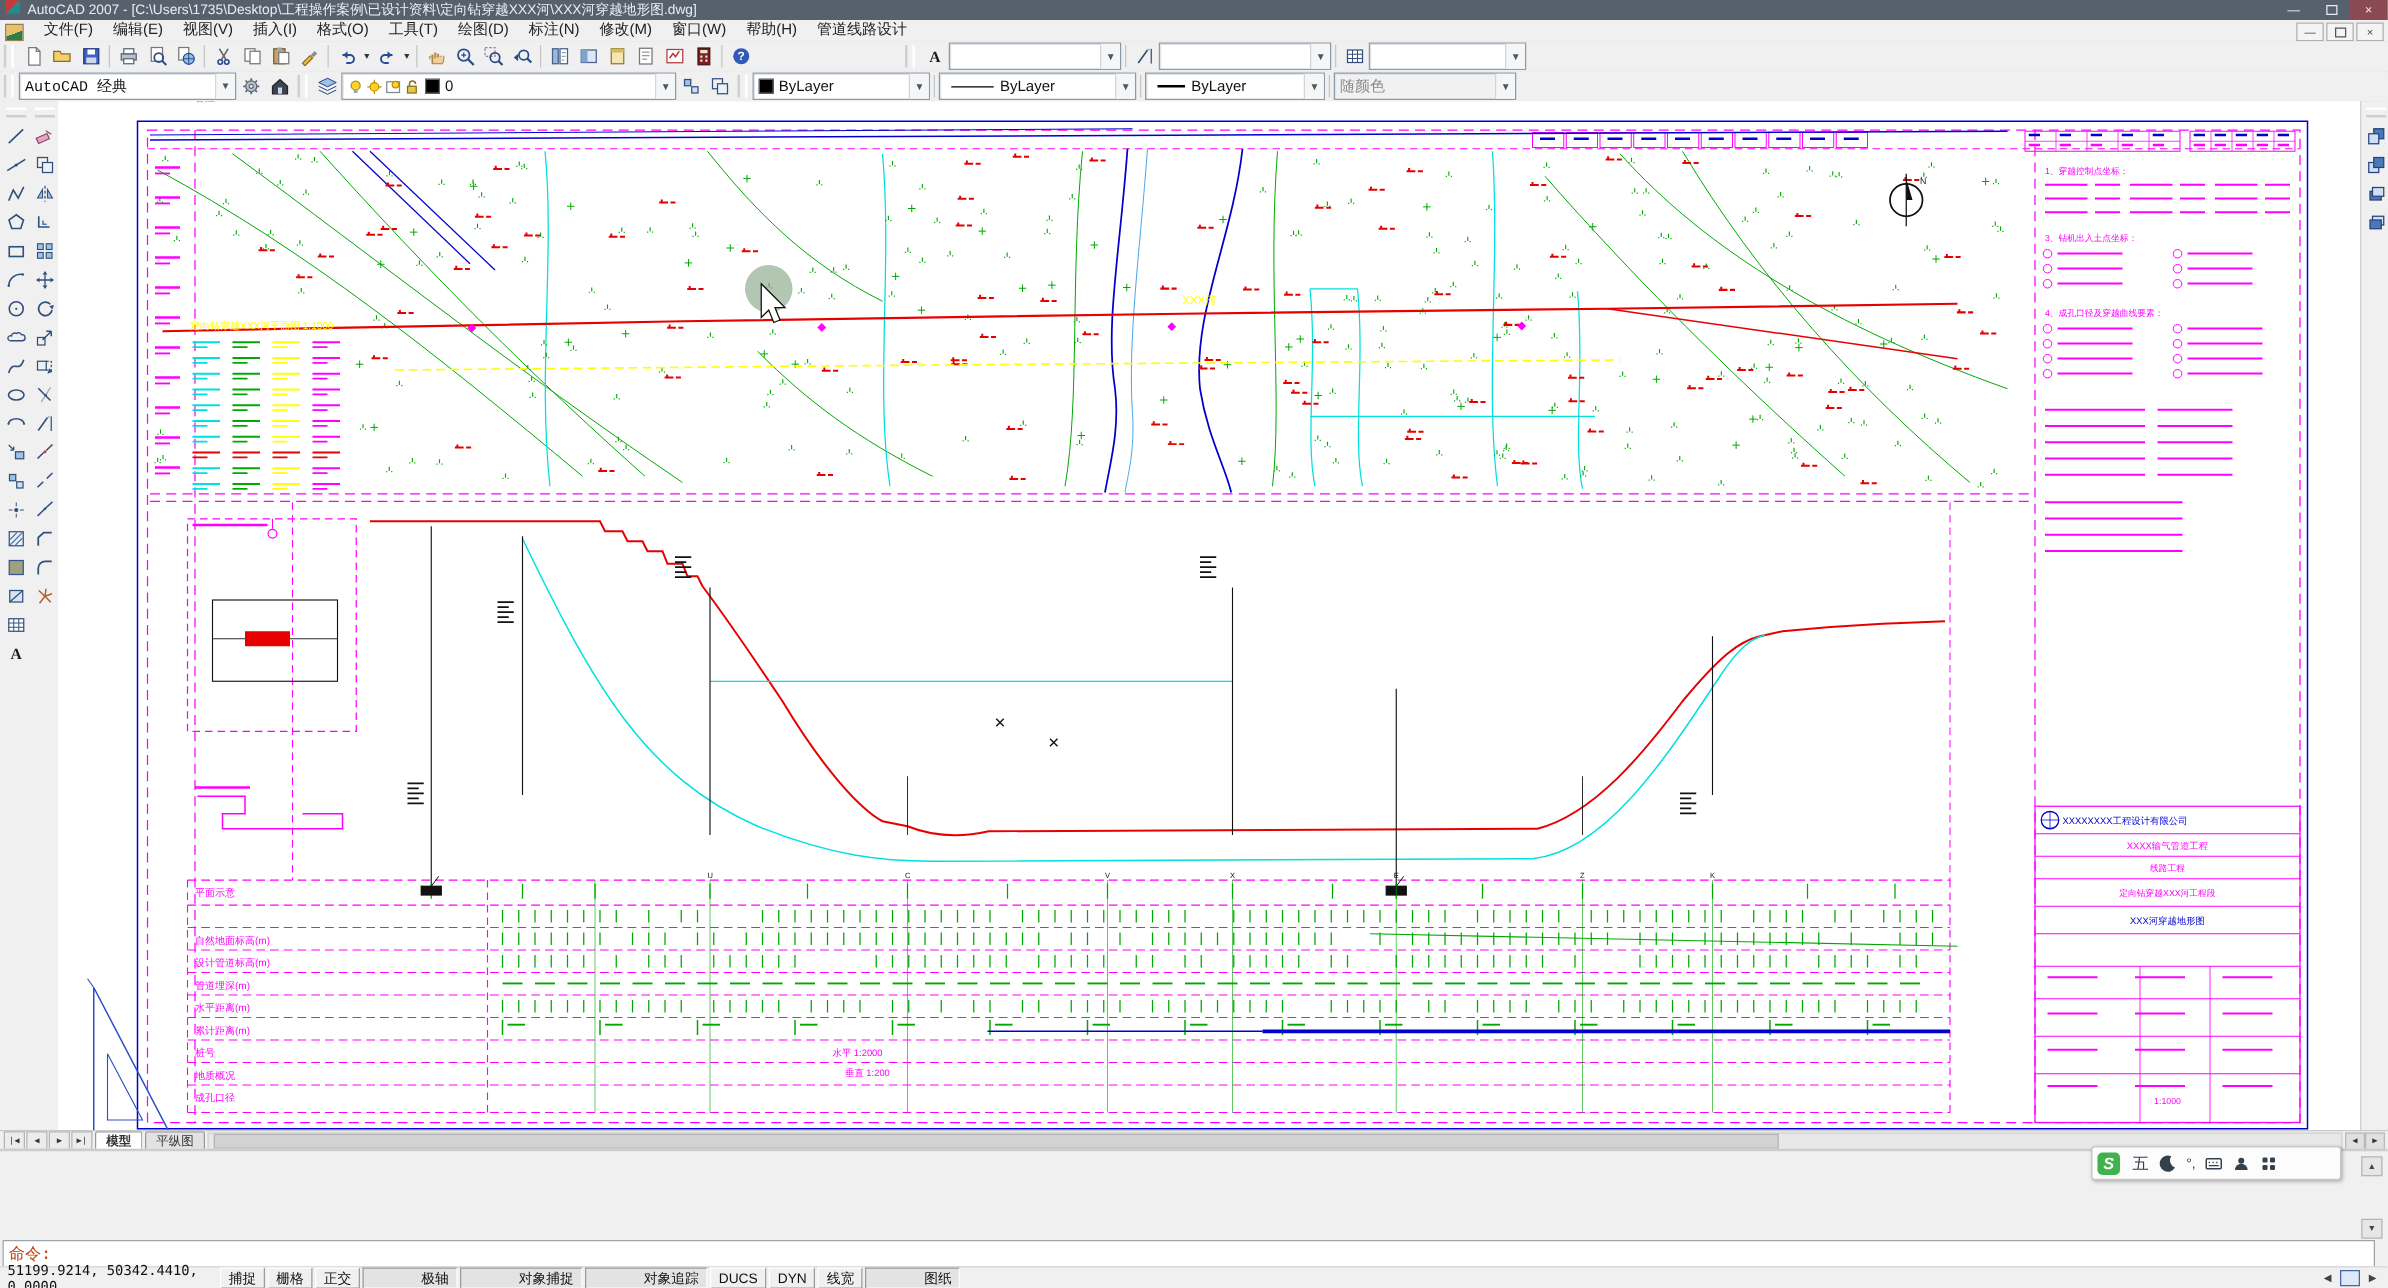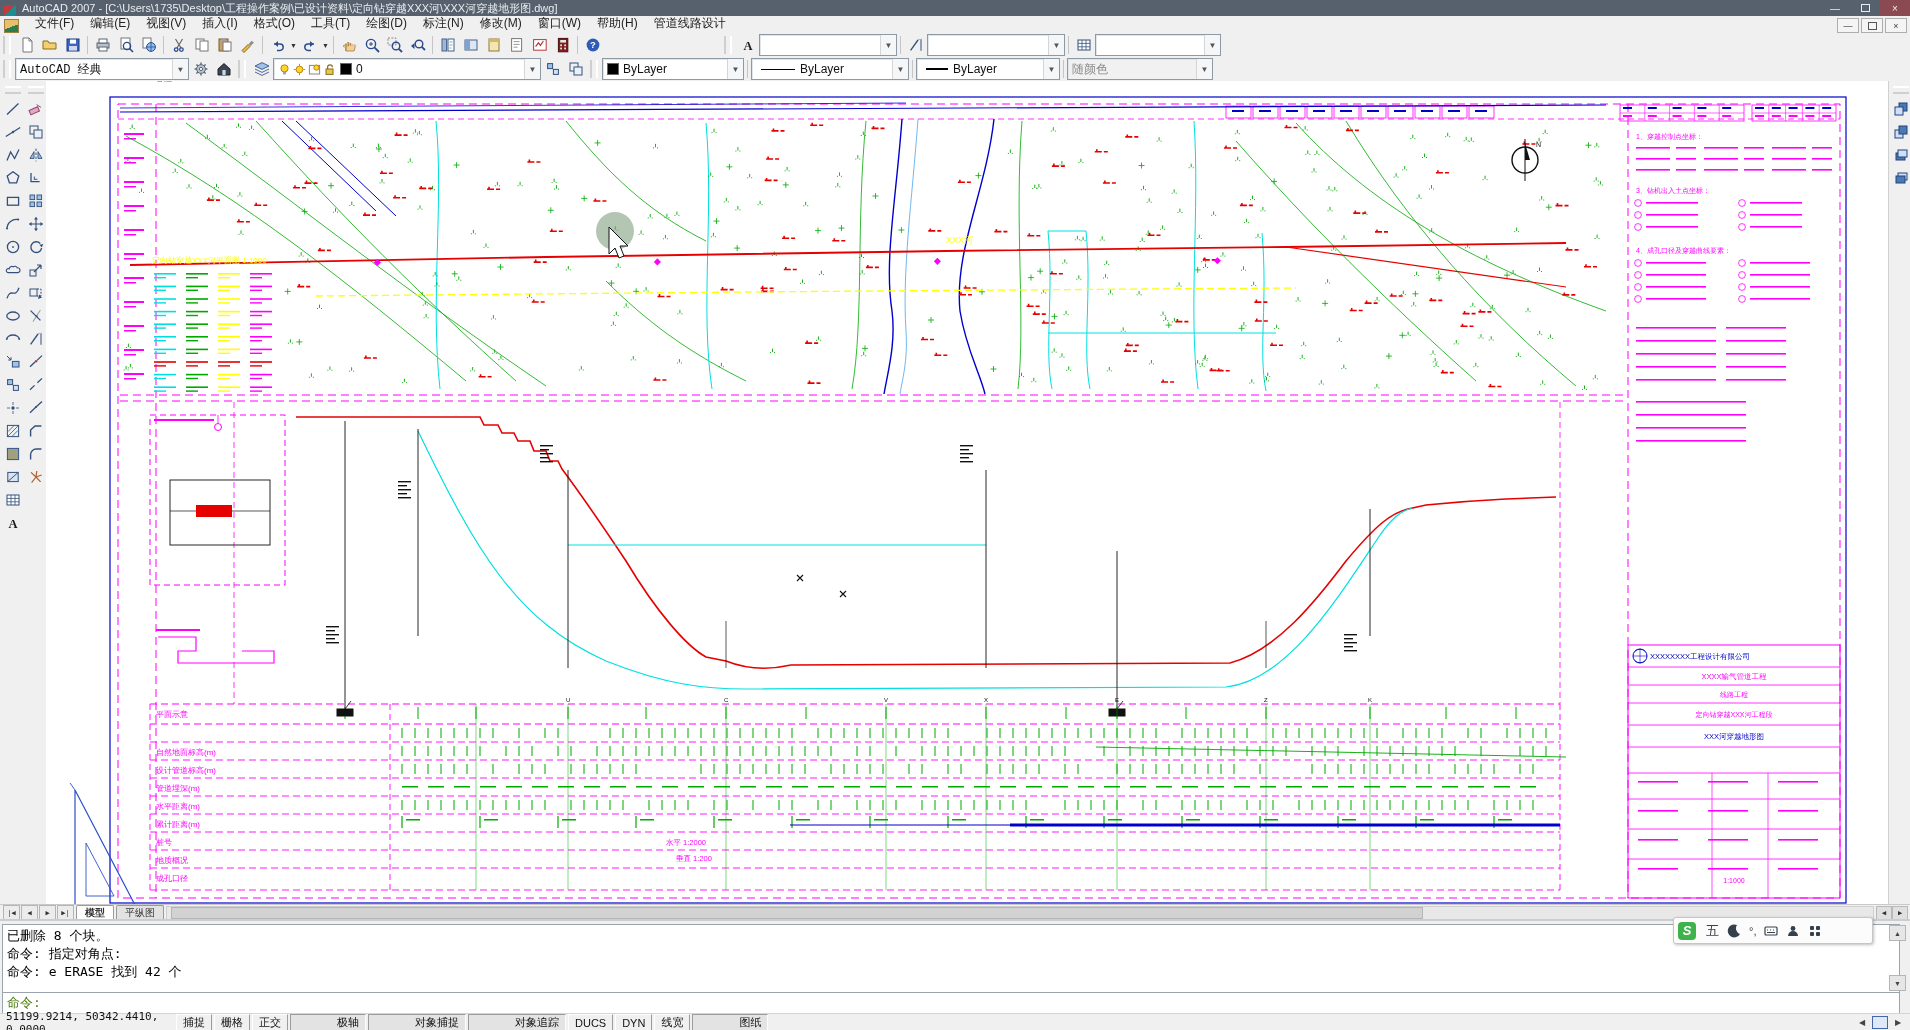--- a/index.html
+++ b/index.html
@@ -1,20 +1,20 @@
 <!DOCTYPE html>
 <html><head>
 <meta charset="utf-8">
 <style>
   html,body{margin:0;padding:0;width:1910px;height:1030px;overflow:hidden;
     font-family:"Liberation Sans",sans-serif;background:#f0f0f0;-webkit-font-smoothing:antialiased;}
   .abs{position:absolute;}
   
   #titlebar{left:0;top:0;width:1910px;height:16px;background:#57616e;color:#e9edf2;font-size:11px;
-    display:flex;align-items:flex-end;}
+    display:flex;align-items:flex-start;}
   #app-icon{width:12px;height:11px;margin:0 6px 0 4px;background:linear-gradient(135deg,#c43a3a 0 48%,#1d8d8d 52% 100%);border-radius:2px;}
   #win-btns{margin-left:auto;display:flex;height:16px;}
   .winbtn{width:30px;height:16px;display:flex;align-items:center;justify-content:center;color:#e9edf2;font-size:10px;}
   .winbtn.close{background:#8b4a52;}
   .restore-glyph{width:7px;height:6px;border:1px solid #e9edf2;position:relative;}
   
   #menubar{left:0;top:16px;width:1910px;height:17px;background:#f0f0f0;border-bottom:1px solid #d8d8d8;
     display:flex;align-items:flex-end;font-size:12px;color:#222;}
   #dwg-icon{width:13px;height:12px;margin:0 8px 0 4px;background:linear-gradient(160deg,#e8c06a 0 55%,#2e7d4f 55% 100%);border:1px solid #9a8146;}
   .menu-item{padding:1px 8px;white-space:nowrap;}
@@ -53,21 +53,21 @@
     background:#e2e2e2;border-radius:2px 2px 0 0;}
   .laytab.active{background:#ffffff;font-weight:bold;}
   #hscroll{flex:1;height:12px;margin:0 2px;background:#e8e8e8;border:1px solid #cfcfcf;position:relative;}
   #hthumb{position:absolute;left:4px;top:0;width:1250px;height:10px;background:#d2d2d2;border:1px solid #b5b5b5;}
   .scrollarrow{width:14px;height:12px;background:#e0e0e0;border:1px solid #b9b9b9;font-size:7px;display:flex;align-items:center;justify-content:center;}
   
   #cmdwin{left:0;top:919px;width:1910px;height:94px;background:#f0f0f0;border-top:2px solid #cdcdcd;}
   #cmdhist{position:absolute;left:2px;top:3px;width:1888px;height:66px;background:#fff;border:1px solid #9aa4ad;
     font-family:"DejaVu Sans Mono","Liberation Mono",monospace;font-size:13px;color:#000;padding:2px 4px;line-height:18px;white-space:pre;}
   #cmdprompt{position:absolute;left:2px;top:71px;width:1888px;height:20px;background:#fff;border:1px solid #9aa4ad;
-    font-family:"DejaVu Sans Mono","Liberation Mono",monospace;font-size:13px;color:#4d7c0f;padding:1px 4px;}
+    font-family:"DejaVu Sans Mono","Liberation Mono",monospace;font-size:13px;color:#c2410c;padding:1px 4px;}
   .cmdscroll{position:absolute;right:4px;width:15px;height:14px;background:#e6e6e6;border:1px solid #b5b5b5;
     font-size:7px;display:flex;align-items:center;justify-content:center;color:#444;}
   
   #statusbar{left:0;top:1013px;width:1910px;height:17px;background:#f0f0f0;border-top:1px solid #d5d5d5;
     display:flex;align-items:center;font-size:11px;color:#111;}
   #coords{width:168px;padding-left:6px;font-family:"DejaVu Sans Mono","Liberation Mono",monospace;font-size:11px;}
   .stbtn{height:15px;padding:0 6px;margin-left:2px;display:flex;align-items:center;font-size:11px;
     border:1px solid;border-color:#fdfdfd #9c9c9c #9c9c9c #fdfdfd;background:#f0f0f0;}
   .stbtn.pressed{border-color:#9c9c9c #fdfdfd #fdfdfd #9c9c9c;background:#e3e3e3;padding-left:46px;}
   #st-right{margin-left:auto;display:flex;align-items:center;margin-right:4px;}
@@ -1156,23 +1156,20 @@
       <div class="laytab">平纵图</div>
     </div>
   <div id="hscroll">
       <div id="hthumb"></div>
     </div>
   <div class="scrollarrow">◀</div>
   <div class="scrollarrow" style="margin-right:2px;">▶</div>
 </div>
 
 <div class="abs" id="cmdwin">
-  <div id="cmdhist">已删除 8 个块。
-命令: 指定对角点:
-命令: e ERASE 找到 42 个</div>
   <div id="cmdprompt"><span>命令:</span></div>
   <div class="cmdscroll" style="top:4px;">▲</div>
   <div class="cmdscroll" style="top:54px;">▼</div>
 </div>
 
 <div class="abs" id="statusbar">
   <div id="coords">51199.9214, 50342.4410, 0.0000</div>
   <div id="stbtns" style="display:flex;">
       <div class="stbtn">捕捉</div>
       <div class="stbtn">栅格</div>

